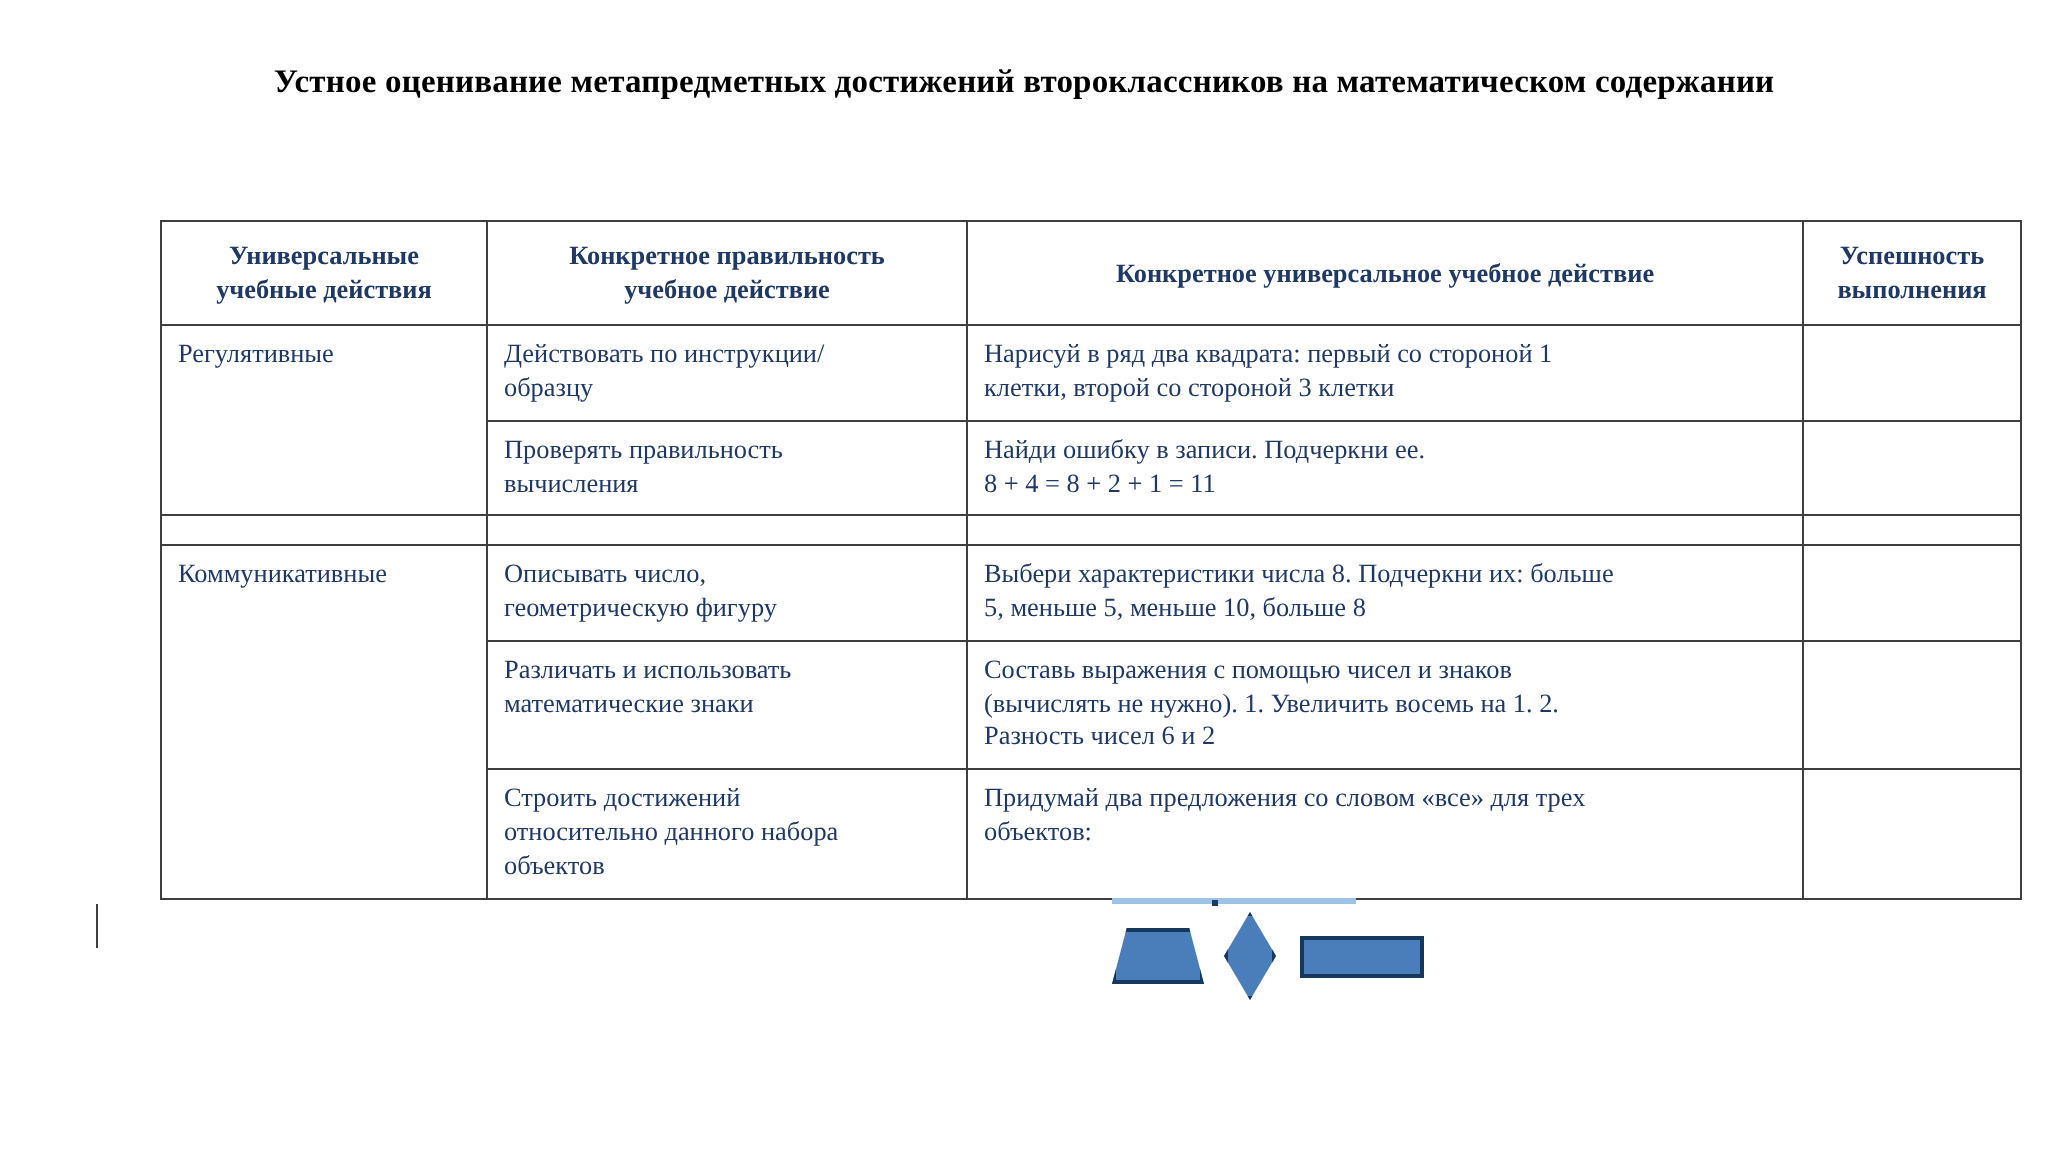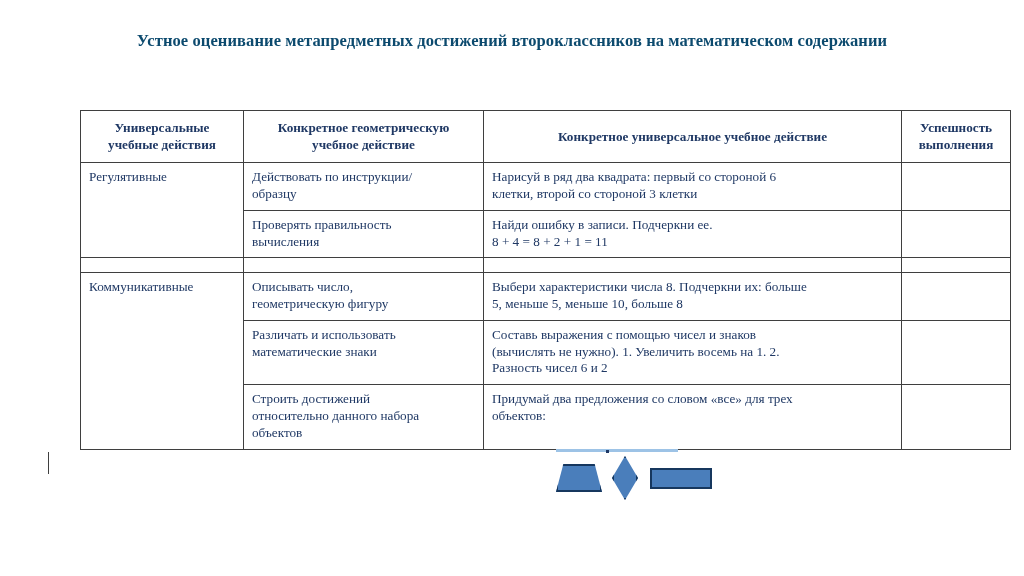--- a/index.html
+++ b/index.html
@@ -26,21 +26,21 @@
   .title-block {
     position: absolute;
     left: 62px;
     top: 30px;
     width: 900px;
     text-align: center;
   }
   .title-line {
     font-size: 16.5px;
     font-weight: bold;
-    color: #0c4a6e;
+    color: #000000;
     line-height: 1.34;
     letter-spacing: 0.1px;
   }
 
   
   .table-wrap {
     position: absolute;
     left: 48px;
     top: 110px;
     width: 930px;
@@ -189,42 +189,42 @@
           <col class="col-c">
           <col class="col-d">
       </colgroup>
       <thead>
         <tr>
           <th>
             <span class="cell-line">Универсальные</span>
             <span class="cell-line">учебные действия</span>
           </th>
           <th>
-            <span class="cell-line">Конкретное геометрическую</span>
+            <span class="cell-line">Конкретное правильность</span>
             <span class="cell-line">учебное действие</span>
           </th>
           <th>
             <span class="cell-line">Конкретное универсальное учебное действие</span>
           </th>
           <th>
             <span class="cell-line">Успешность</span>
             <span class="cell-line">выполнения</span>
           </th>
         </tr>
       </thead>
       <tbody>
 
         <tr>
           <td class="group-cell" rowspan="2">Регулятивные</td>
           <td>
             <span class="cell-line">Действовать по инструкции/</span>
             <span class="cell-line">образцу</span>
           </td>
           <td>
-            <span class="cell-line">Нарисуй в ряд два квадрата: первый со стороной 6</span>
+            <span class="cell-line">Нарисуй в ряд два квадрата: первый со стороной 1</span>
             <span class="cell-line">клетки, второй со стороной 3 клетки</span>
           </td>
           <td class="blank-cell"></td>
         </tr>
         <tr>
           <td>
             <span class="cell-line">Проверять правильность</span>
             <span class="cell-line">вычисления</span>
           </td>
           <td>

